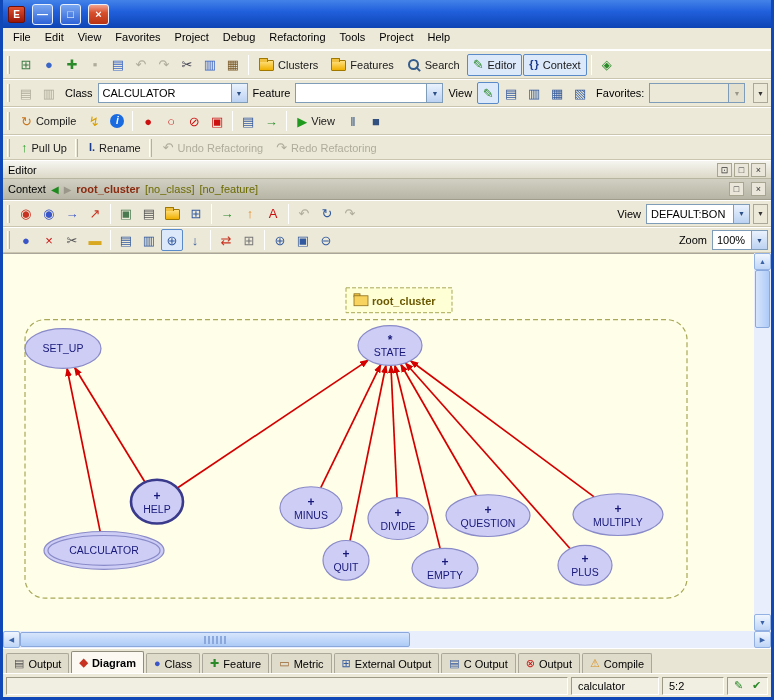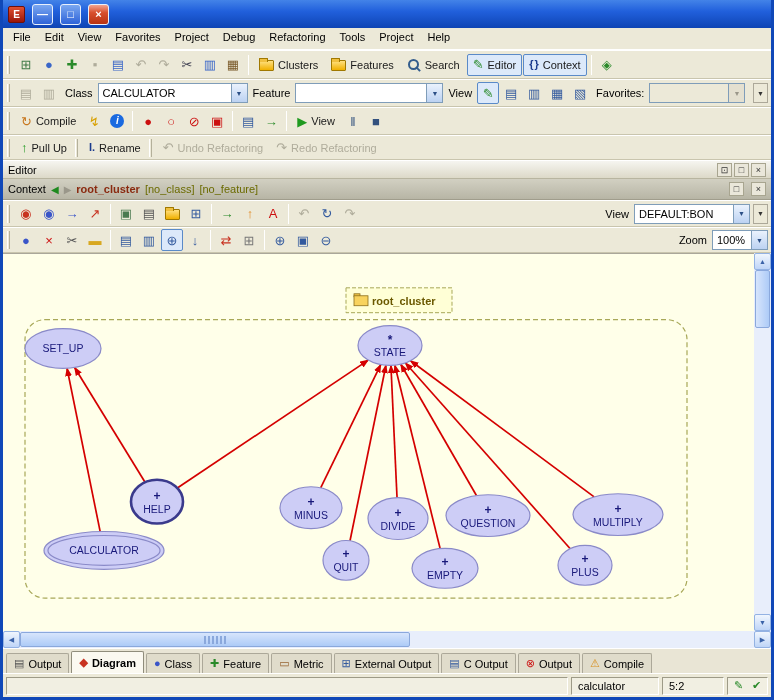--- a/index.html
+++ b/index.html
@@ -372,21 +372,21 @@
         </span>
         <span class="tbtn">
           <span class="g" style="color: rgb(51, 90, 158);">↻</span>
         </span>
         <span class="tbtn disabled">
           <span class="g" style="color: rgb(153, 153, 153);">↷</span>
         </span>
       </span>
     <span class="spacer"></span>
     <span class="label">View</span>
-    <span class="combo" style="width:116px">
+    <span class="combo" style="width:104px">
       <span class="val">DEFAULT:BON</span>
       <span class="drop">▼</span>
     </span>
     <span class="drop-extra">▼</span>
   </div>
 
   <div class="toolbar dtb2">
     <span class="grip-v"></span>
     <span style="display: inline-flex; align-items: center; gap: 1px;">
         <span class="tbtn">

